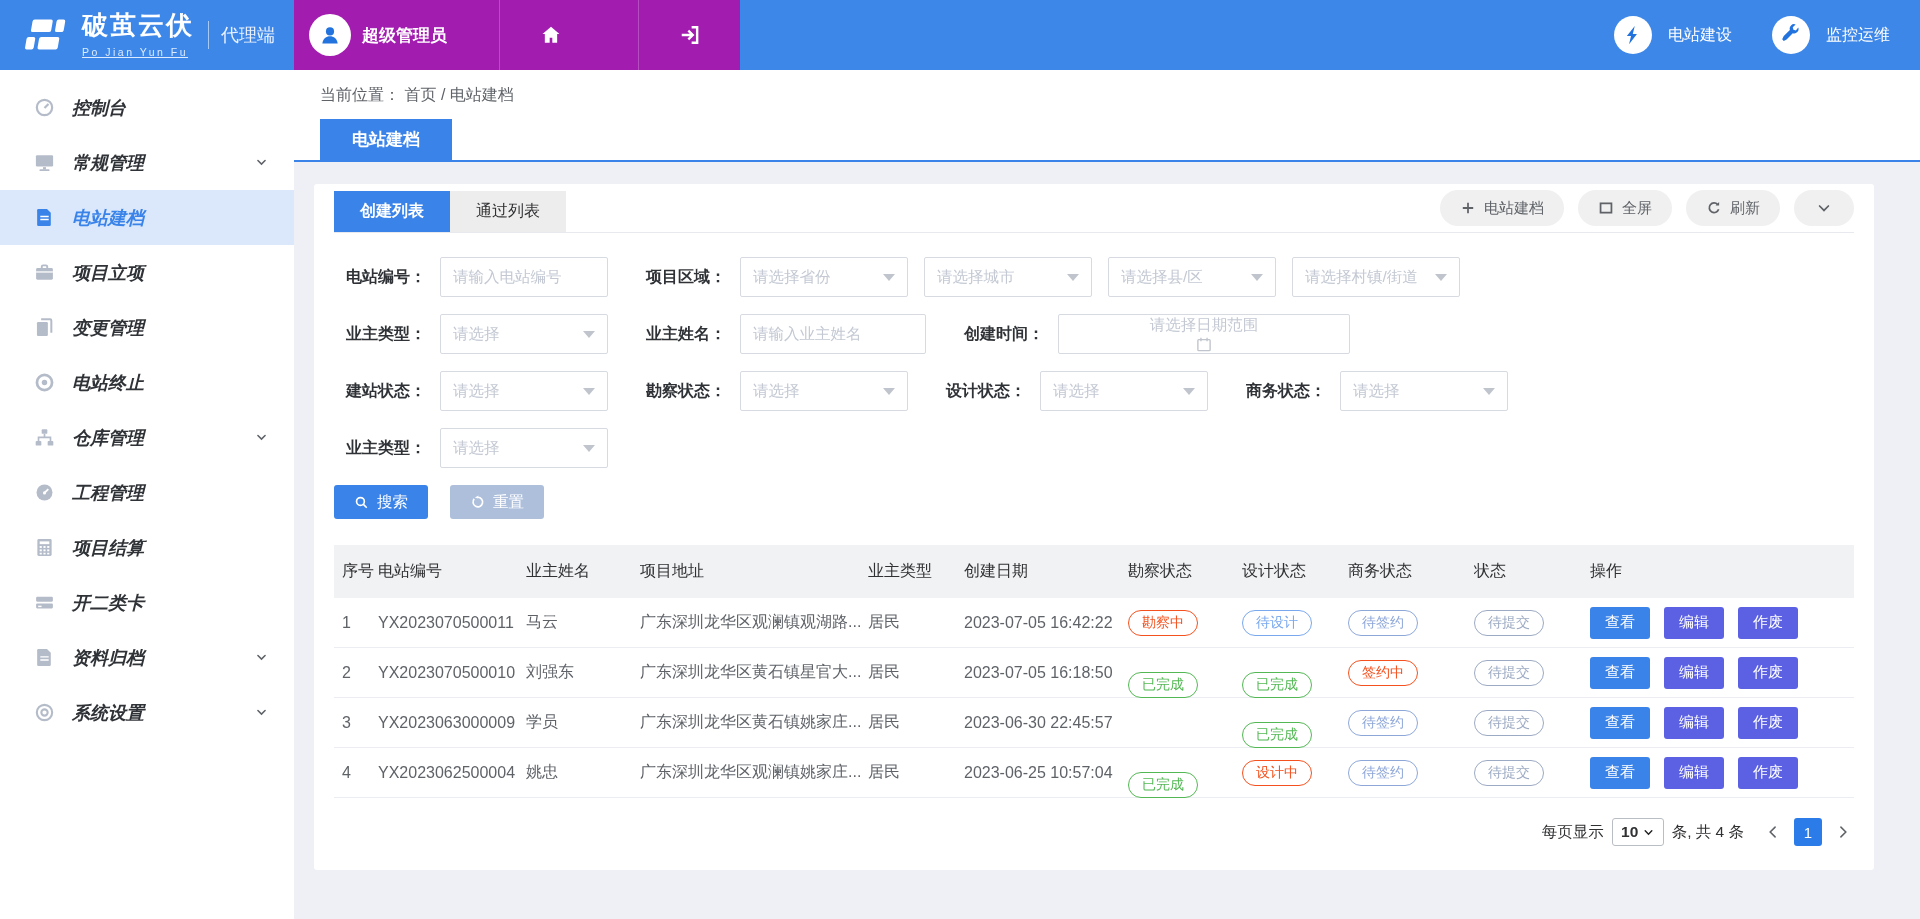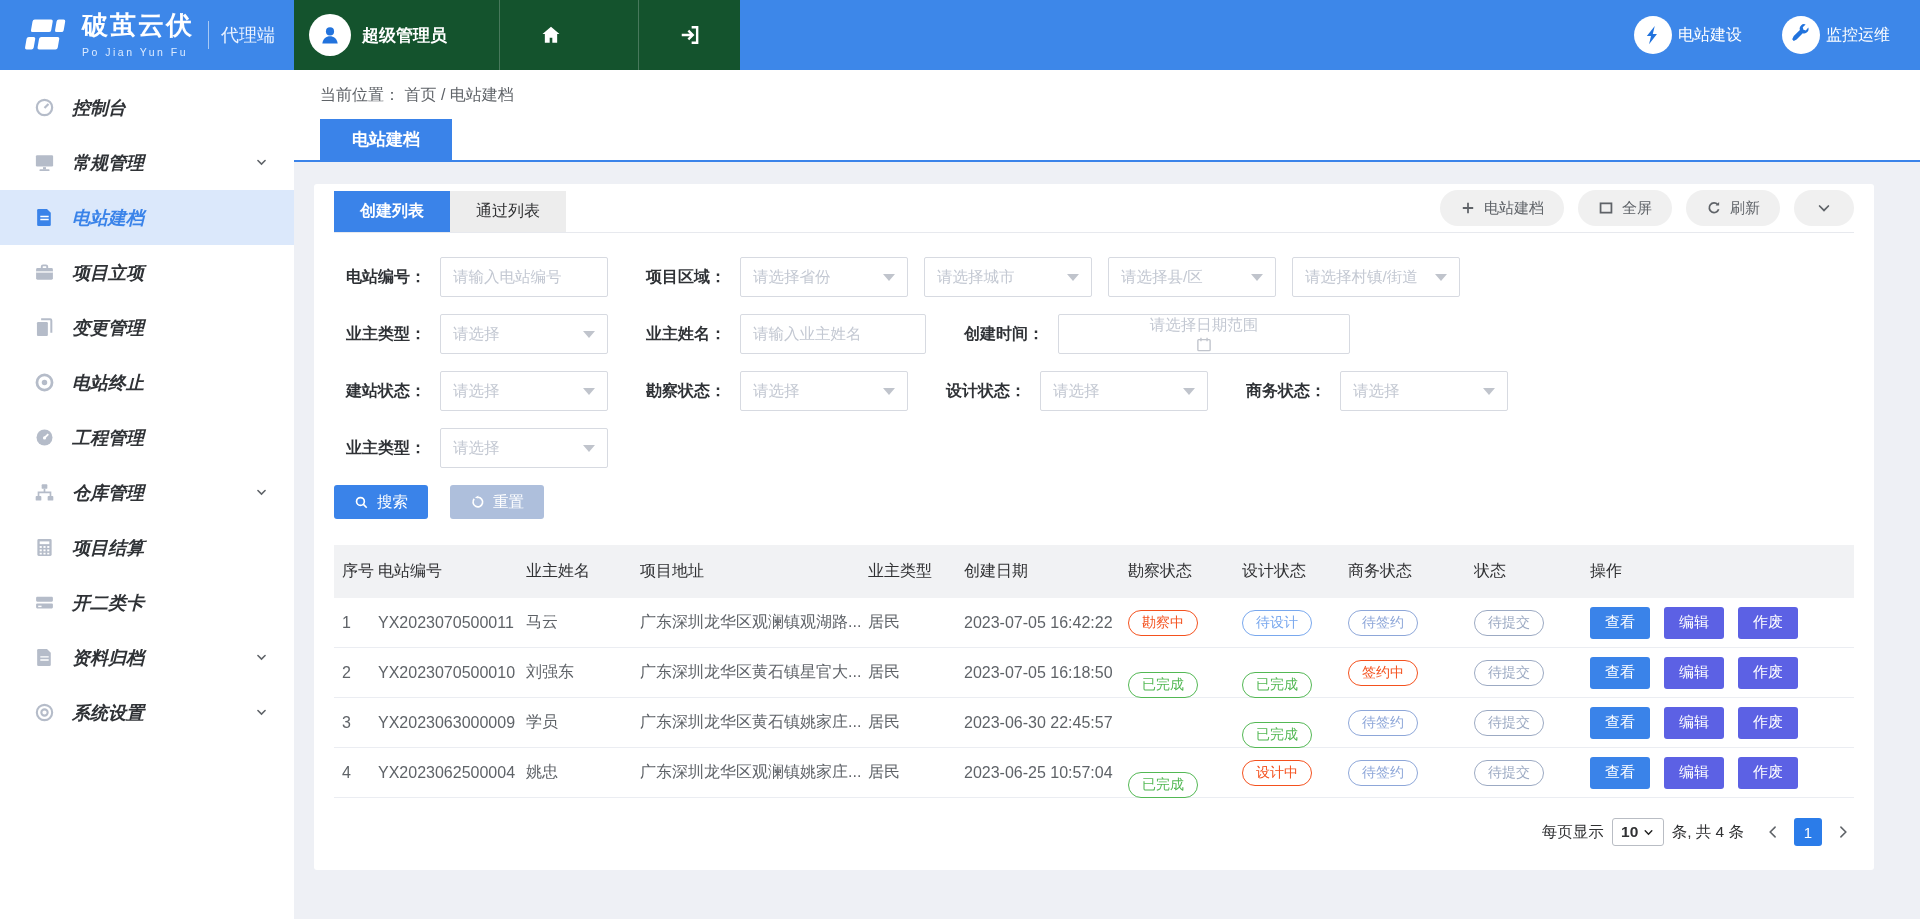--- a/index.html
+++ b/index.html
@@ -5,34 +5,34 @@
   * { box-sizing: border-box; margin: 0; padding: 0; }
   html,body { width: 1920px; height: 919px; overflow: hidden;
     font-family: "Liberation Sans","DejaVu Sans",sans-serif; background:#eef0f5; }
 
   
   .topnav { height:70px; display:flex; }
   .brand { width:294px; background:#3d87e9; display:flex; align-items:center; padding-left:22px; }
   .logo { width:50px; height:40px; flex:0 0 auto; }
   .brand-text { margin-left:10px; line-height:1; }
   .brand-name { color:#fff; font-size:26px; font-weight:700; letter-spacing:2px; }
-  .brand-sub { color:#dcebff; font-size:10.5px; letter-spacing:2.5px; margin-top:9px; }
+  .brand-sub { color:#dcebff; font-size:10.5px; letter-spacing:2.5px; margin-top:9px;text-decoration:underline; }
   .brand-divider { width:1px; height:28px; background:rgba(255,255,255,.55); margin:0 12px 0 14px; }
   .brand-portal { color:#eaf2ff; font-size:18px; }
 
   .hdr-main { flex:1; background:#3d87e9; display:flex; }
-  .hdr-dark { display:flex; background:#14532d;gap:37px; }
+  .hdr-dark { display:flex; background:#a21caf;gap:37px; }
   .hdr-seg { display:flex; align-items:center; justify-content:center; }
   .hdr-user { width:168px; gap:11px; cursor:pointer; }
   .hdr-iconbtn { width:102px; border-left:1px solid rgba(255,255,255,.22); cursor:pointer; }
   .avatar { width:42px; height:42px; border-radius:50%; background:#fff; display:flex; align-items:center; justify-content:center; }
   .hdr-username { color:#fff; font-size:17px; font-weight:600; }
   .hdr-spacer { flex:1; }
   .hdr-nav { display:flex; align-items:center; gap:40px; margin-right:30px; }
-  .hdr-nav-item { display:flex; align-items:center; gap:6px; cursor:pointer; }
+  .hdr-nav-item { display:flex; align-items:center; gap:16px; cursor:pointer; }
   .nav-circle { width:38px; height:38px; border-radius:50%; background:#fff; display:flex; align-items:center; justify-content:center; }
   .hdr-nav-label { color:#fff; font-size:16px; }
 
   
   .shell { display:flex; height:849px; }
   .sidebar { width:294px; background:#fff; padding-top:10px; flex:0 0 auto;font-style:italic; }
   .side-item { height:55px; display:flex; align-items:center; padding-left:34px; gap:17px; cursor:pointer; color:#b5bcc9; }
   .side-label { font-size:18px; font-weight:600; color:#2f3236; }
   .side-item.active { background:#dbe8fb; color:#3a83e9; }
   .side-item.active .side-label { color:#3a83e9; }
@@ -231,38 +231,38 @@
     <div class="side-item">
       <svg class="side-icon" viewBox="0 0 20 20">
         <circle cx="10" cy="10" r="7.2" fill="none" stroke="currentColor" stroke-width="2.6"></circle>
         <circle cx="10" cy="10" r="2.6" fill="currentColor"></circle>
       </svg>
       <span class="side-label">电站终止</span>
     </div>
 
     <div class="side-item">
       <svg class="side-icon" viewBox="0 0 20 20">
-        <circle cx="10" cy="10" r="7.6" fill="currentColor"></circle>
-        <path d="M10 10.4 13.6 6.8" stroke="#fff" stroke-width="1.8" fill="none"></path>
-        <circle cx="10" cy="10.4" r="1.5" fill="#fff"></circle>
-      </svg>
-      <span class="side-label">工程管理</span>
-    </div>
-
-    <div class="side-item">
-      <svg class="side-icon" viewBox="0 0 20 20">
         <rect x="7.3" y="2.2" width="5.4" height="4.2" rx=".8" fill="currentColor"></rect>
         <rect x="1.6" y="13.4" width="5.4" height="4.2" rx=".8" fill="currentColor"></rect>
         <rect x="13" y="13.4" width="5.4" height="4.2" rx=".8" fill="currentColor"></rect>
         <path d="M10 6.4v3.4M4.3 13.4v-3.6h11.4v3.6" fill="none" stroke="currentColor" stroke-width="1.6"></path>
       </svg>
       <span class="side-label">仓库管理</span>
       <svg class="side-chevron" viewBox="0 0 20 20">
         <path d="M4.5 7 10 12.5 15.5 7" fill="none" stroke="currentColor" stroke-width="2.4" stroke-linecap="round"></path>
       </svg>
+    </div>
+
+    <div class="side-item">
+      <svg class="side-icon" viewBox="0 0 20 20">
+        <circle cx="10" cy="10" r="7.6" fill="currentColor"></circle>
+        <path d="M10 10.4 13.6 6.8" stroke="#fff" stroke-width="1.8" fill="none"></path>
+        <circle cx="10" cy="10.4" r="1.5" fill="#fff"></circle>
+      </svg>
+      <span class="side-label">工程管理</span>
     </div>
 
     <div class="side-item">
       <svg class="side-icon" viewBox="0 0 20 20">
         <rect x="3.2" y="2" width="13.6" height="16" rx="1.3" fill="currentColor"></rect>
         <rect x="5.4" y="4.2" width="9.2" height="2.6" fill="#fff"></rect>
         <g fill="#fff">
           <rect x="5.4" y="8.6" width="2" height="1.8"></rect>
             <rect x="9" y="8.6" width="2" height="1.8"></rect>
             <rect x="12.6" y="8.6" width="2" height="1.8"></rect>

